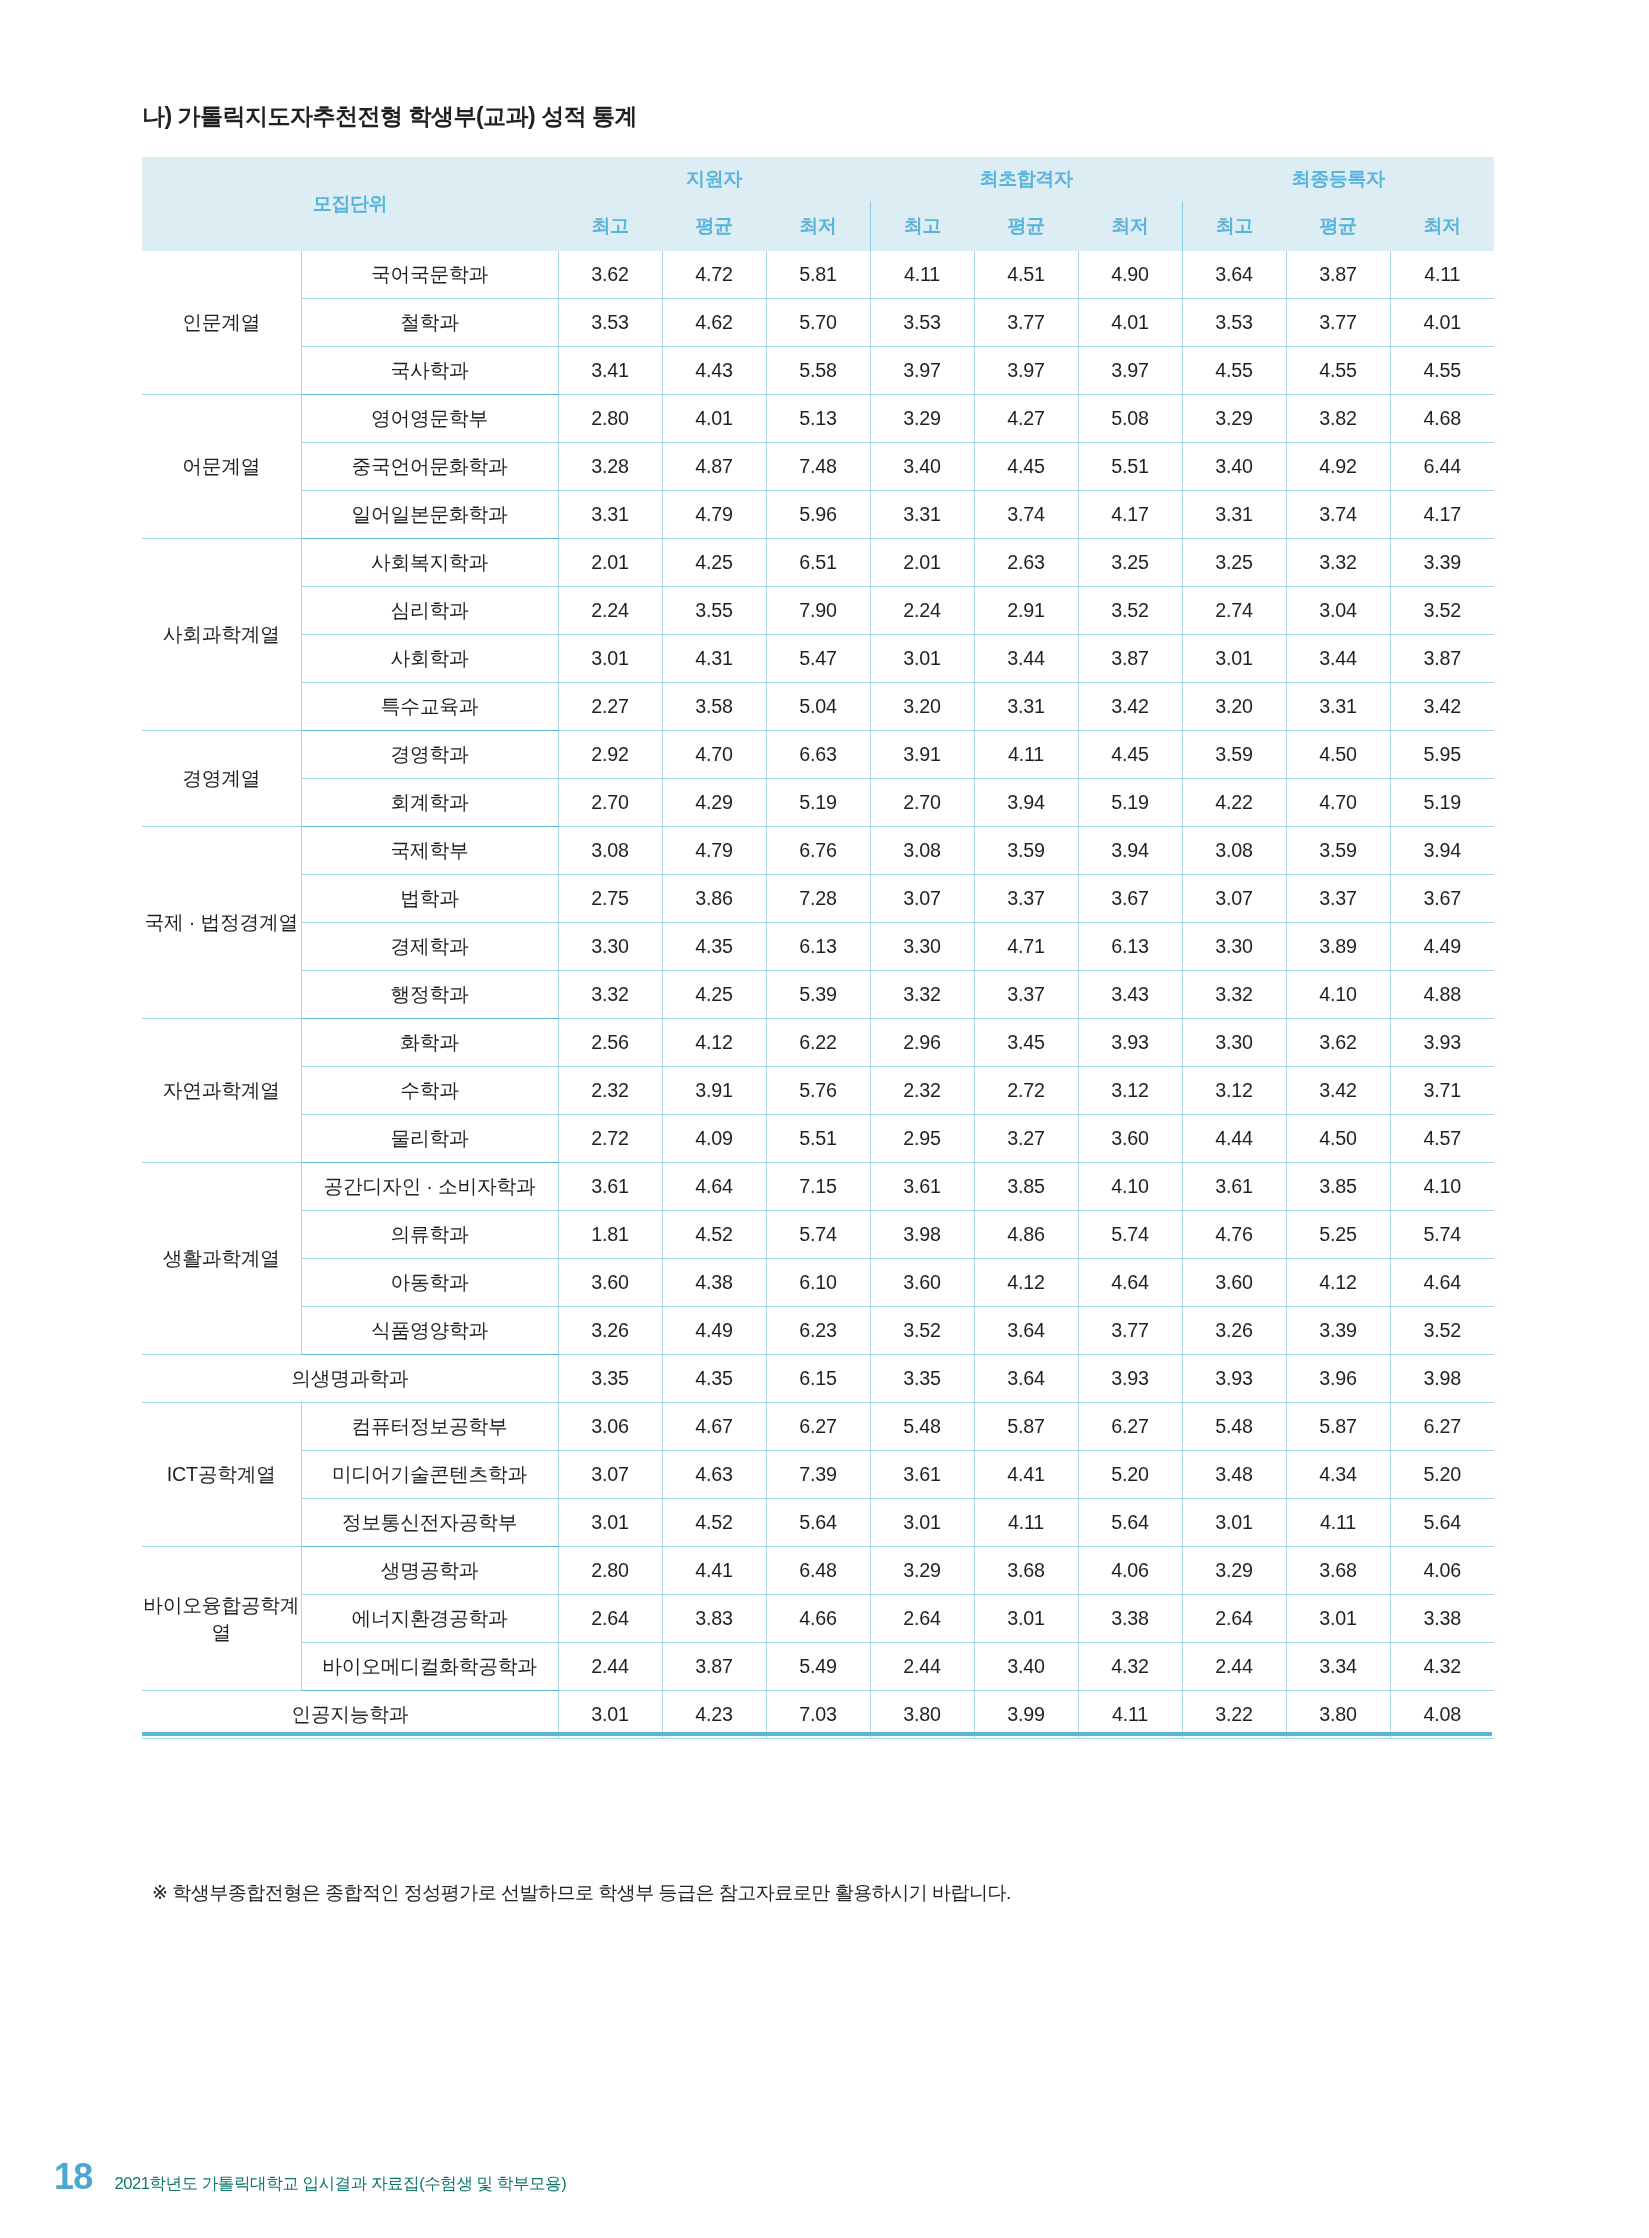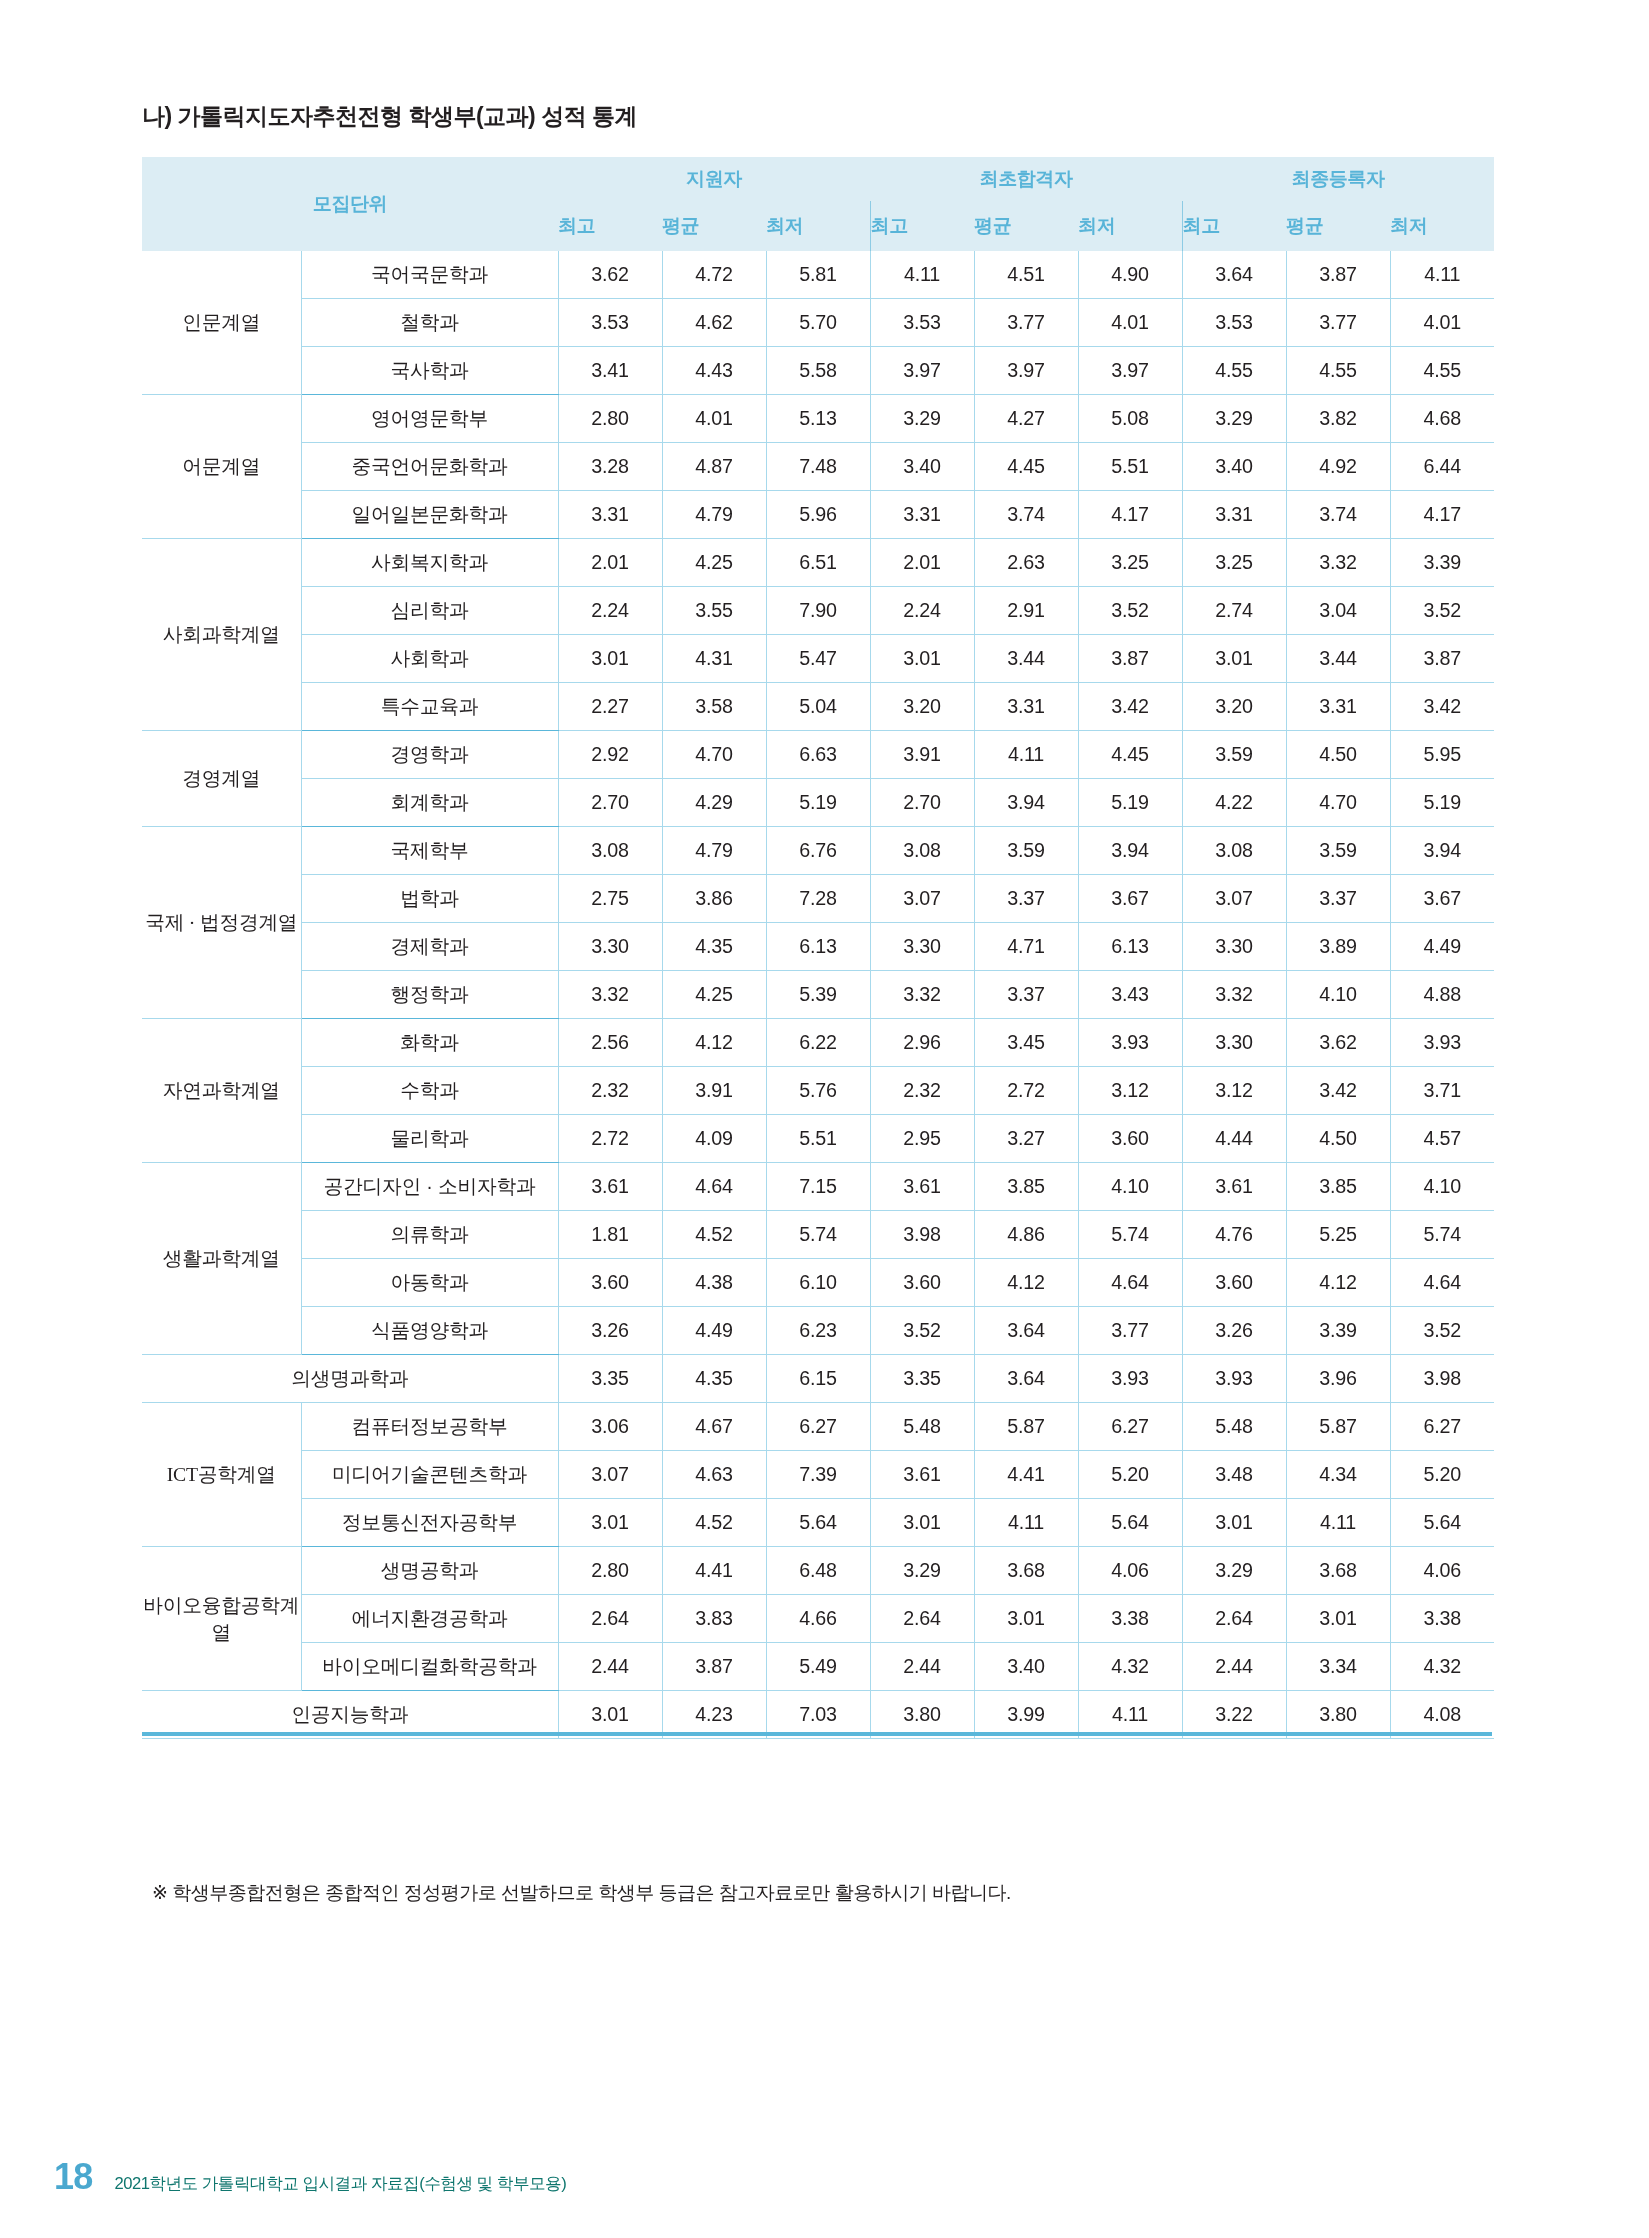--- a/index.html
+++ b/index.html
@@ -74,21 +74,21 @@
     vertical-align: middle;
     text-align: center;
     border-right: 1.5px solid #8dcbe4;
     border-bottom: 1.5px solid #8dcbe4;
     font-family: Liberation Mono, monospace;
   }
   th.hdr-grp.last { border-right: none; }
   th.hdr-sub {
     height: 50px;
     vertical-align: middle;
-    text-align: left;
+    text-align: center;
     border-right: 1.5px solid #8dcbe4;
   }
   th.hdr-sub.grp-end { border-right: 1.5px solid #8dcbe4; }
   th.hdr-sub.last { border-right: none; }
 
   
   .rule-top {
     position: absolute;
     left: 142px;
     top: 157px;
@@ -117,21 +117,20 @@
     background: #ffffff;
     letter-spacing: -0.2px;
   }
   table.stat tbody td.num:last-child { border-right: none; }
 
   td.cat {
     font-size: 19.7px;
     letter-spacing: -0.6px;
     border-right: 1.5px solid #a7d9ec;
     border-bottom: 1.9px solid #5ab7da;
-    font-family: Liberation Serif, serif;
   }
   td.dept {
     font-size: 19.7px;
     letter-spacing: -0.6px;
   }
   td.wide {
     border-right: 1.5px solid #a7d9ec;
     border-bottom: 1.9px solid #5ab7da;
     font-size: 19.7px;
     letter-spacing: -0.6px;

